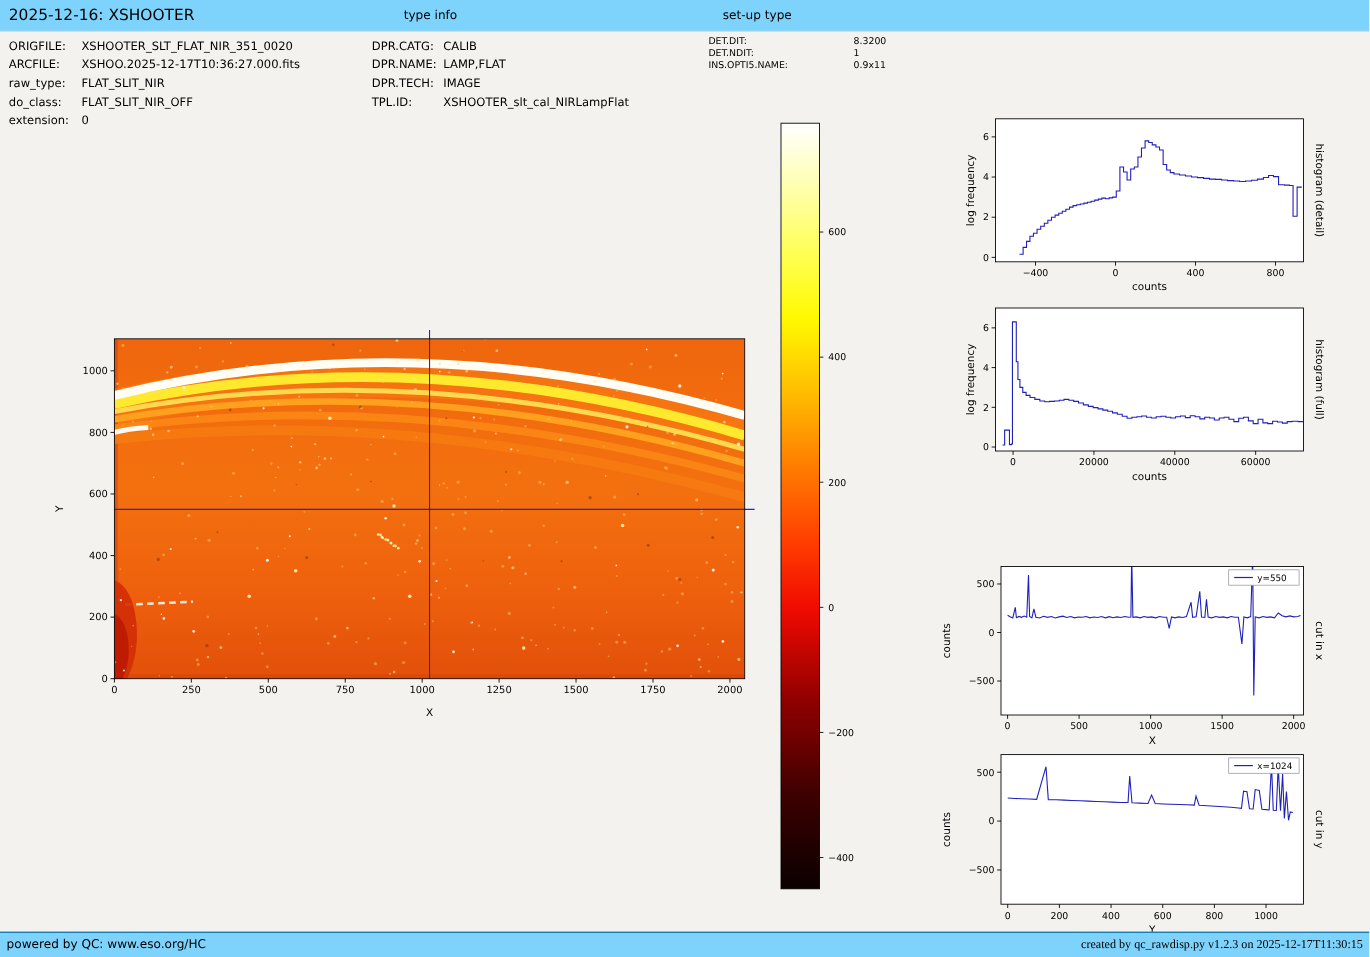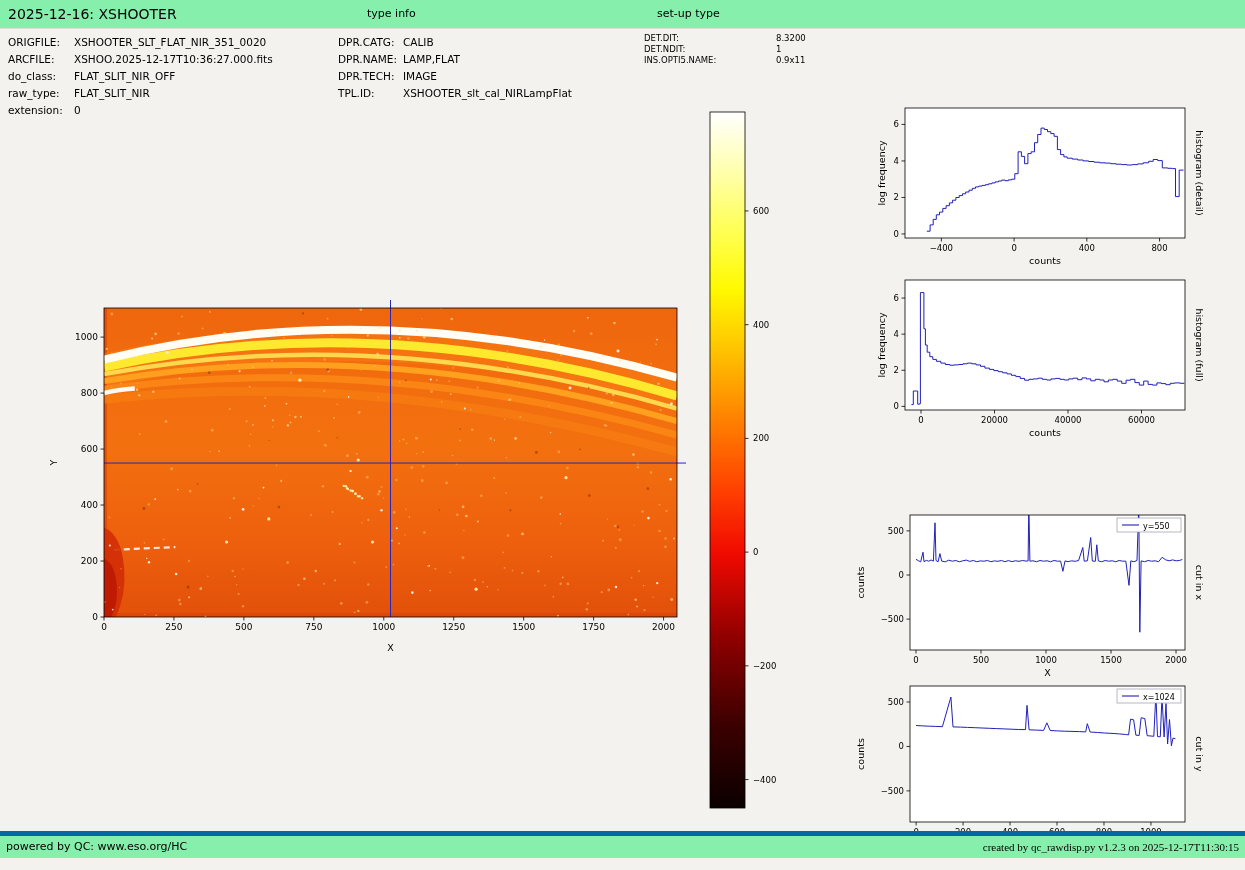--- a/index.html
+++ b/index.html
@@ -1,20 +1,20 @@
 <!DOCTYPE html>
 <html><head>
 <meta charset="utf-8">
 <style>
   html,body{margin:0;padding:0;background:#f3f2ef;}
   .page{position:relative;width:1245px;height:870px;background:#f3f2ef;overflow:hidden;
         font-family:"DejaVu Sans",sans-serif;color:#000;}
-  .band{position:absolute;left:0;width:100%;background:#86efac;}
+  .band{position:absolute;left:0;width:100%;background:#7dd3fc;}
   .header{top:0;height:28px;border-bottom:1px solid #dddcd8;}
-  .footer{bottom:12px;height:22px;border-top:5px solid #0369a1;}
+  .footer{bottom:0;height:22px;border-top:1px solid #0369a1;}
   .title{position:absolute;left:8px;top:0;line-height:28px;font-size:14px;}
   .sec{position:absolute;top:0;line-height:28px;font-size:11px;margin-left:29px;}
   .meta{position:absolute;}
   .mrow{display:flex;height:17px;font-size:10.5px;line-height:17px;white-space:nowrap;}
   .meta.small .mrow{height:11px;font-size:8.5px;line-height:11px;}
   #meta-left .mlabel{width:66px;flex:none;}
   #meta-type .mlabel{width:65px;flex:none;}
   #meta-setup .mlabel{width:132px;flex:none;padding-left:16px;}
   .fl{position:absolute;left:6px;top:0;line-height:22px;font-size:11px;}
   .fr{position:absolute;right:6px;top:0;line-height:22px;font-size:11px;font-family:Liberation Serif, serif;}
@@ -33,26 +33,26 @@
   <div class="meta" id="meta-left" style="left:8px;top:34px">
       <div class="mrow">
         <span class="mlabel">ORIGFILE:</span>
         <span class="mvalue">XSHOOTER_SLT_FLAT_NIR_351_0020</span>
       </div>
       <div class="mrow">
         <span class="mlabel">ARCFILE:</span>
         <span class="mvalue">XSHOO.2025-12-17T10:36:27.000.fits</span>
       </div>
       <div class="mrow">
+        <span class="mlabel">raw_type:</span>
+        <span class="mvalue">FLAT_SLIT_NIR</span>
+      </div>
+      <div class="mrow">
         <span class="mlabel">do_class:</span>
         <span class="mvalue">FLAT_SLIT_NIR_OFF</span>
-      </div>
-      <div class="mrow">
-        <span class="mlabel">raw_type:</span>
-        <span class="mvalue">FLAT_SLIT_NIR</span>
       </div>
       <div class="mrow">
         <span class="mlabel">extension:</span>
         <span class="mvalue">0</span>
       </div>
     </div>
   <div class="meta" id="meta-type" style="left:338px;top:34px">
       <div class="mrow">
         <span class="mlabel">DPR.CATG:</span>
         <span class="mvalue">CALIB</span>

